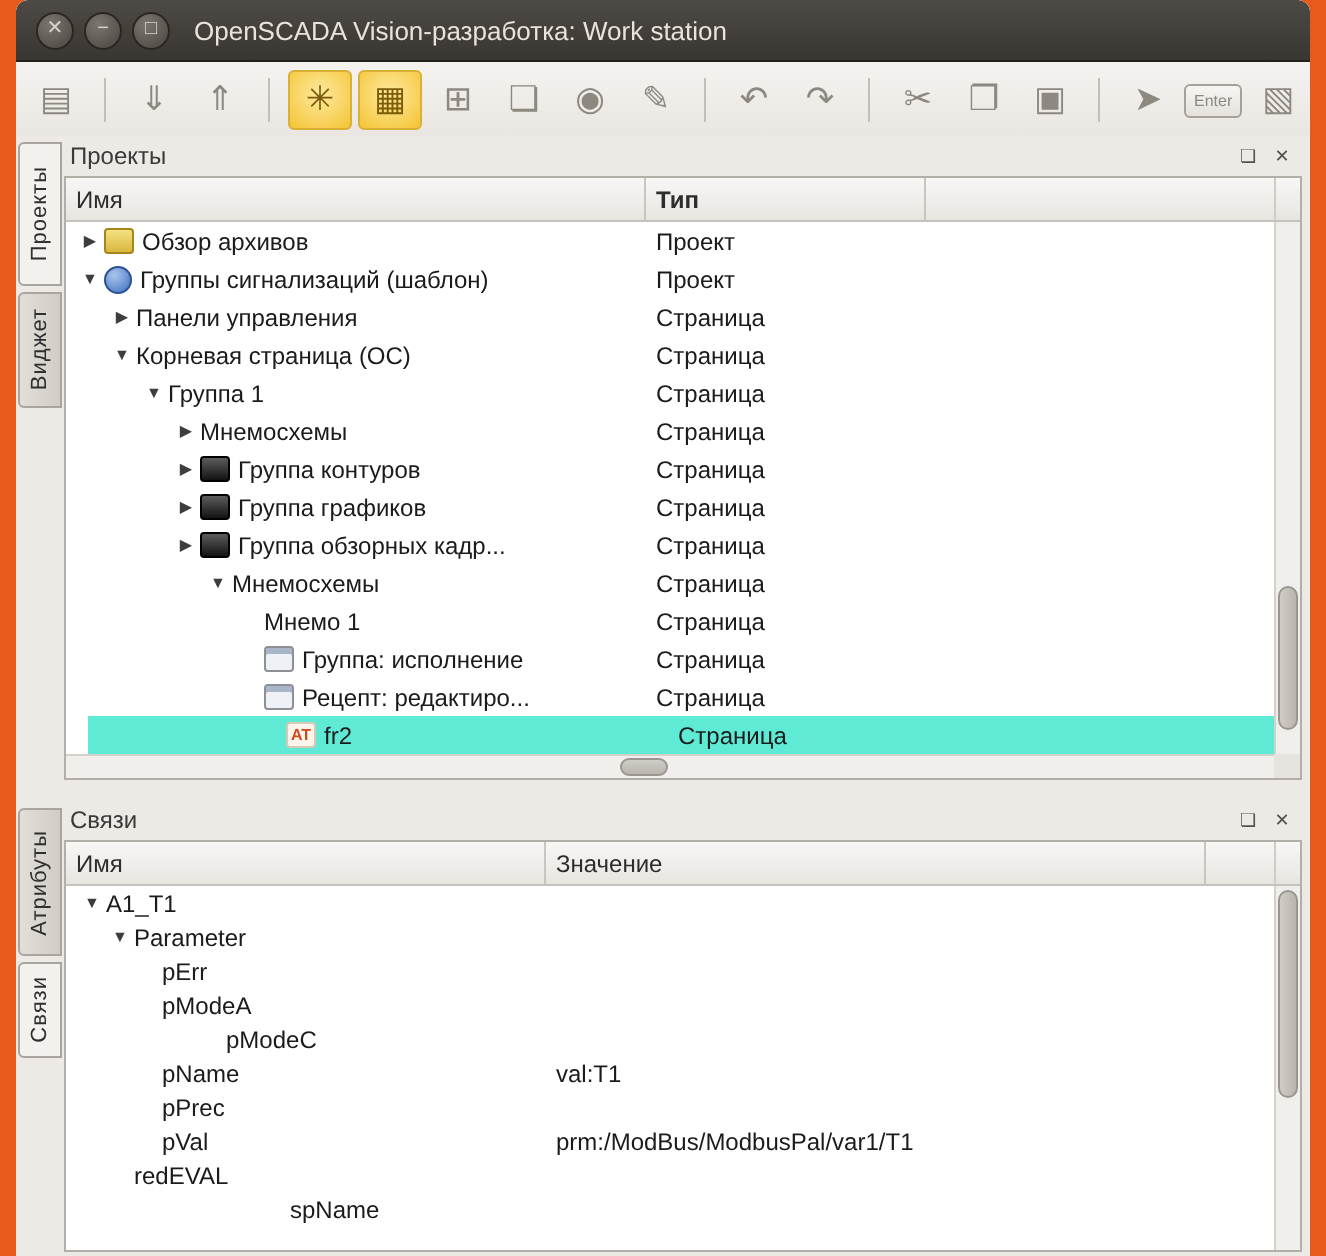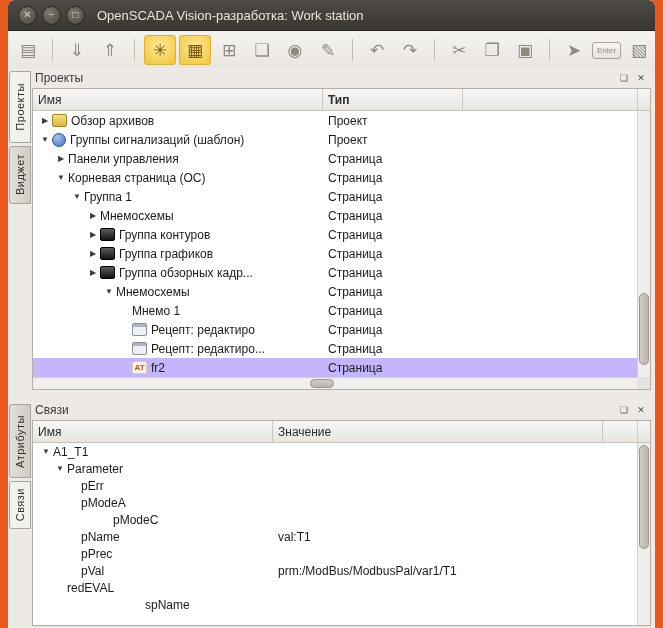--- a/index.html
+++ b/index.html
@@ -46,21 +46,21 @@
   .grid{position:absolute;left:2px;right:2px;top:20px;bottom:2px;border:1px solid #b3afa8;background:#fff;overflow:hidden;}
   .ghead{position:absolute;top:0;left:0;right:0;height:22px;display:flex;background:linear-gradient(#f8f7f5,#e8e5e1);border-bottom:1px solid #c6c2bc;box-sizing:border-box;}
   .gcell{padding:0 5px;font-size:12px;color:#2d2d2d;border-right:1px solid #c9c5bf;display:flex;align-items:center;box-sizing:border-box;flex:none;}
   .gcell.filler{flex:1;border-right:none;}
   .tbody{position:absolute;left:0;right:13px;top:22px;background:#fff;overflow:hidden;}
   .projects .tbody{bottom:12px;}
   .links .tbody{bottom:0;}
   .trow{display:flex;align-items:center;width:100%;}
   .projects .trow{height:19px;}
   .links .trow{height:17px;}
-  .trow.selected{background:#c4b5fd;}
+  .trow.selected{background:#5eead4;margin-left:11px;}
   .cell{box-sizing:border-box;}
   .namecell{display:flex;align-items:center;white-space:nowrap;overflow:hidden;flex:none;}
   .indent{flex:none;display:inline-block;height:1px;}
   .expander{flex:none;width:14px;text-align:center;font-size:8px;color:#3d3d3d;}
   .ticon{flex:none;width:15px;height:13px;margin-right:4px;border-radius:2px;display:flex;align-items:center;justify-content:center;box-sizing:border-box;}
   .icon-archive{background:linear-gradient(#f5e184,#d8b83e);border:1px solid #a6851f;}
   .icon-project{width:14px;height:14px;border-radius:50%;background:radial-gradient(circle at 35% 30%,#aac5ec,#3f6fc0);border:1px solid #2c5296;}
   .icon-darkbox{background:linear-gradient(#5c5c5c,#131313);border:1px solid #000;}
   .icon-window{background:#eef1f5;border:1px solid #8e9096;box-shadow:inset 0 3px 0 #a9b6c9;}
   .icon-fr{background:#fdf5ec;border:1px solid #d8c9b5;color:#d2491e;font-size:8px;font-weight:bold;}
@@ -246,21 +246,21 @@
                   <span class="expander"></span>
                   <span class="tlabel">Мнемо 1</span>
                 </div>
                 <div class="cell typecell">Страница</div>
               </div>
               <div class="trow">
                 <div class="cell namecell" style="width: 290px;">
                   <span class="indent" style="width: 85px;"></span>
                   <span class="expander"></span>
                   <span class="ticon icon-window"></span>
-                  <span class="tlabel">Рецепт: редактиро</span>
+                  <span class="tlabel">Группа: исполнение</span>
                 </div>
                 <div class="cell typecell">Страница</div>
               </div>
               <div class="trow">
                 <div class="cell namecell" style="width: 290px;">
                   <span class="indent" style="width: 85px;"></span>
                   <span class="expander"></span>
                   <span class="ticon icon-window"></span>
                   <span class="tlabel">Рецепт: редактиро...</span>
                 </div>

